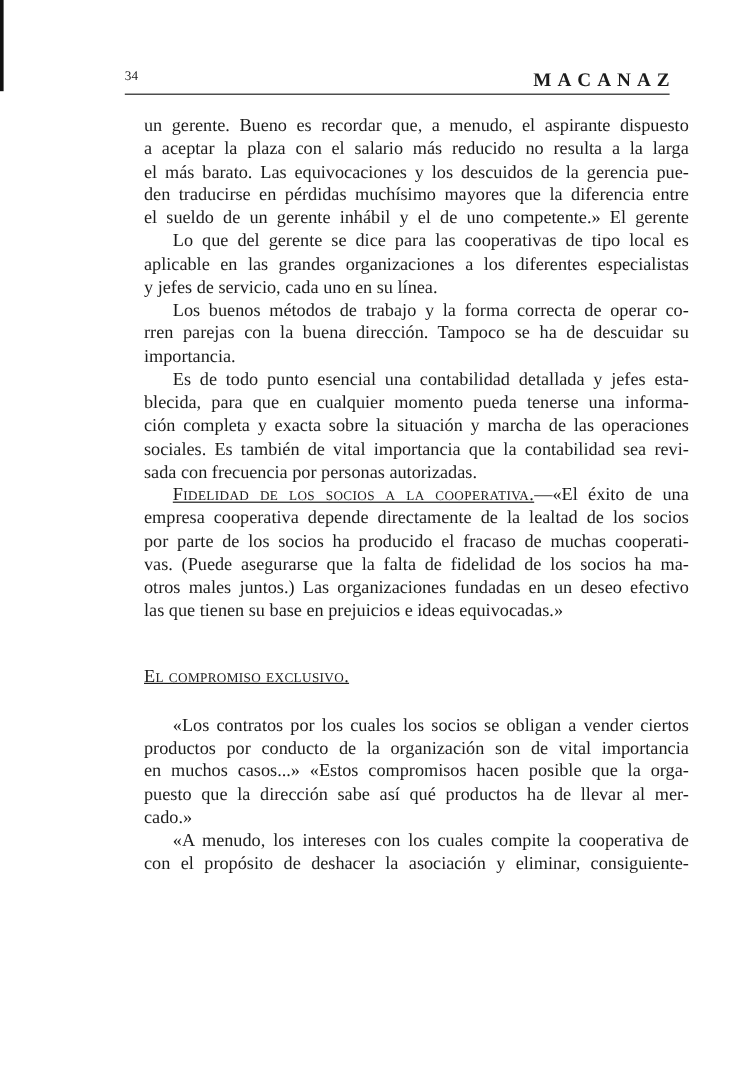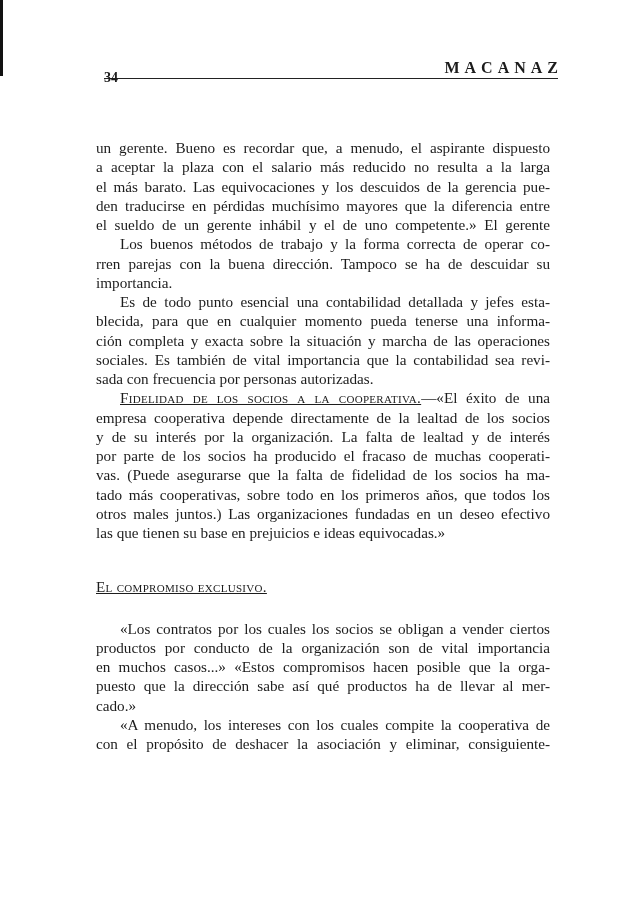--- a/index.html
+++ b/index.html
@@ -5,23 +5,23 @@
   html, body { margin: 0; padding: 0; }
   body {
     width: 630px; height: 908px; background: #ffffff; position: relative; overflow: hidden;
     font-family: "Liberation Serif", "DejaVu Serif", serif; color: #1c1c1c;
   }
   .edge-bar { position: absolute; left: 0; top: 0; width: 3px; height: 76px; background: #111; }
   .running-head {
     position: absolute; left: 104px; top: 58px; width: 454px; height: 20px;
     border-bottom: 1.5px solid #222;
   }
-  .page-number { position: absolute; left: 0; top: 12px; font-size: 14px; font-weight: bold; }
+  .page-number { position: absolute; left: 0; top: 0; font-size: 11px; }
   .running-title { position: absolute; right: 0; top: 1px; font-size: 16px; letter-spacing: 5px; margin-right: -5px; font-weight: bold; }
-  .body-text { position: absolute; left: 96px; top: 95px; width: 454px; margin-top: 43px; }
+  .body-text { position: absolute; left: 120px; top: 95px; width: 454px; }
   .line {
     height: 19.25px; line-height: 19.25px; font-size: 15.2px; white-space: nowrap;
     text-align: justify; text-align-last: justify; overflow: visible;
   }
   .line.last { text-align-last: left; }
   .indent { padding-left: 24px; }
   .sc { font-variant: small-caps; letter-spacing: 0.3px; text-decoration: underline; }
   .heading-line { margin-top: 35px; margin-bottom: 22px; }
 </style>
 </head>
@@ -37,42 +37,45 @@
 <div class="body-text">
 
   <div>
     <div class="line">un gerente. Bueno es recordar que, a menudo, el aspirante dispuesto</div>
     <div class="line">a aceptar la plaza con el salario más reducido no resulta a la larga</div>
     <div class="line">el más barato. Las equivocaciones y los descuidos de la gerencia pue-</div>
     <div class="line">den traducirse en pérdidas muchísimo mayores que la diferencia entre</div>
     <div class="line">el sueldo de un gerente inhábil y el de uno competente.» El gerente</div>
   </div>
 
+  <div>
+    <div class="line indent">Lo que del gerente se dice para las cooperativas de tipo local es</div>
+    <div class="line">aplicable en las grandes organizaciones a los diferentes especialistas</div>
+    <div class="line last">y jefes de servicio, cada uno en su línea.</div>
+  </div>
 
   <div>
     <div class="line indent">Los buenos métodos de trabajo y la forma correcta de operar co-</div>
     <div class="line">rren parejas con la buena dirección. Tampoco se ha de descuidar su</div>
     <div class="line last">importancia.</div>
   </div>
 
   <div>
     <div class="line indent">Es de todo punto esencial una contabilidad detallada y jefes esta-</div>
     <div class="line">blecida, para que en cualquier momento pueda tenerse una informa-</div>
     <div class="line">ción completa y exacta sobre la situación y marcha de las operaciones</div>
     <div class="line">sociales. Es también de vital importancia que la contabilidad sea revi-</div>
     <div class="line last">sada con frecuencia por personas autorizadas.</div>
   </div>
 
   <div>
     <div class="line indent"><span class="sc">Fidelidad de los socios a la cooperativa.</span><span>—«El éxito de una</span></div>
     <div class="line">empresa cooperativa depende directamente de la lealtad de los socios</div>
-    <div class="line">y de su interés por la organización. La falta de lealtad y de interés</div>
     <div class="line">por parte de los socios ha producido el fracaso de muchas cooperati-</div>
     <div class="line">vas. (Puede asegurarse que la falta de fidelidad de los socios ha ma-</div>
-    <div class="line">tado más cooperativas, sobre todo en los primeros años, que todos los</div>
     <div class="line">otros males juntos.) Las organizaciones fundadas en un deseo efectivo</div>
     <div class="line last">las que tienen su base en prejuicios e ideas equivocadas.»</div>
   </div>
 
   <div class="line last heading-line sc">El compromiso exclusivo.</div>
 
   <div>
     <div class="line indent">«Los contratos por los cuales los socios se obligan a vender ciertos</div>
     <div class="line">productos por conducto de la organización son de vital importancia</div>
     <div class="line">en muchos casos...» «Estos compromisos hacen posible que la orga-</div>

